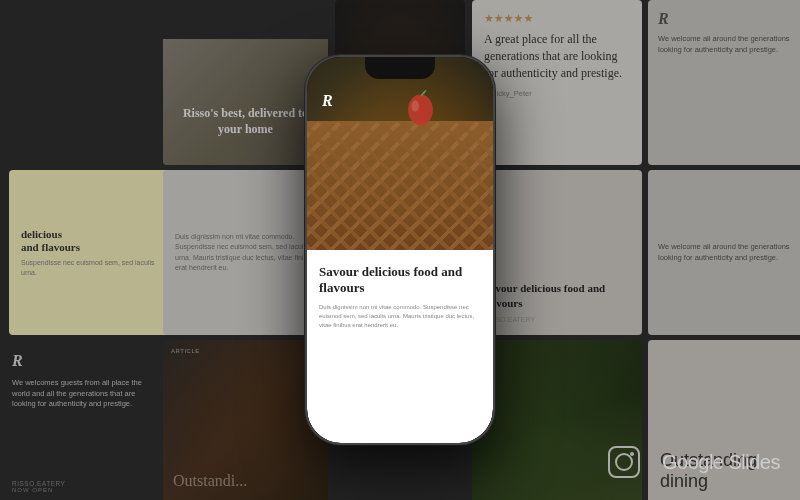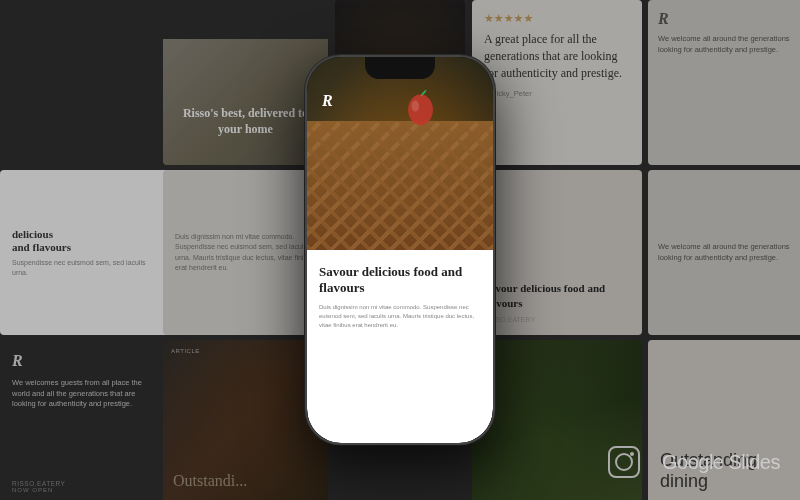--- a/index.html
+++ b/index.html
@@ -243,21 +243,21 @@
     </div>
   </div>
 
   <div class="bg-card" style="left:648px; top:0; width:155px; height:165px; background:#d0cec9;">
     <div style="padding:10px; height:100%; display:flex; flex-direction:column;">
       <div style="font-size:16px; font-weight:700; font-style:italic; color:#555; font-family:Georgia,serif; margin-bottom:6px;">R</div>
       <div style="font-size:7.5px; color:#555; line-height:1.4; font-family:Arial,sans-serif;">We welcome all around the generations looking for authenticity and prestige.</div>
     </div>
   </div>
 
-  <div class="bg-card" style="left:0; top:170px; width:173px; height:165px; background:#ffffff;">
+  <div class="bg-card" style="left:9px; top:170px; width:173px; height:165px; background:#fef9c3;">
     <div style="padding:12px; height:100%; display:flex; flex-direction:column; justify-content:center;">
       <div style="font-size:11px; font-weight:700; color:#333; line-height:1.2; font-family:Georgia,serif; margin-bottom:4px;">delicious<br>and flavours</div>
       <div style="font-size:7px; color:#888; line-height:1.4; font-family:Arial,sans-serif;">Suspendisse nec euismod sem, sed iaculis urna.</div>
     </div>
   </div>
 
   <div class="bg-card" style="left:163px; top:170px; width:165px; height:165px; background:#e0ddd8;">
     <div style="padding:12px; height:100%; display:flex; flex-direction:column; justify-content:center;">
       <div style="font-size:7px; color:#777; line-height:1.5; font-family:Arial,sans-serif;">Duis dignissim non mi vitae commodo. Suspendisse nec euismod sem, sed iaculis urna. Mauris tristique duc lectus, vitae finibus erat hendrerit eu.</div>
     </div>

